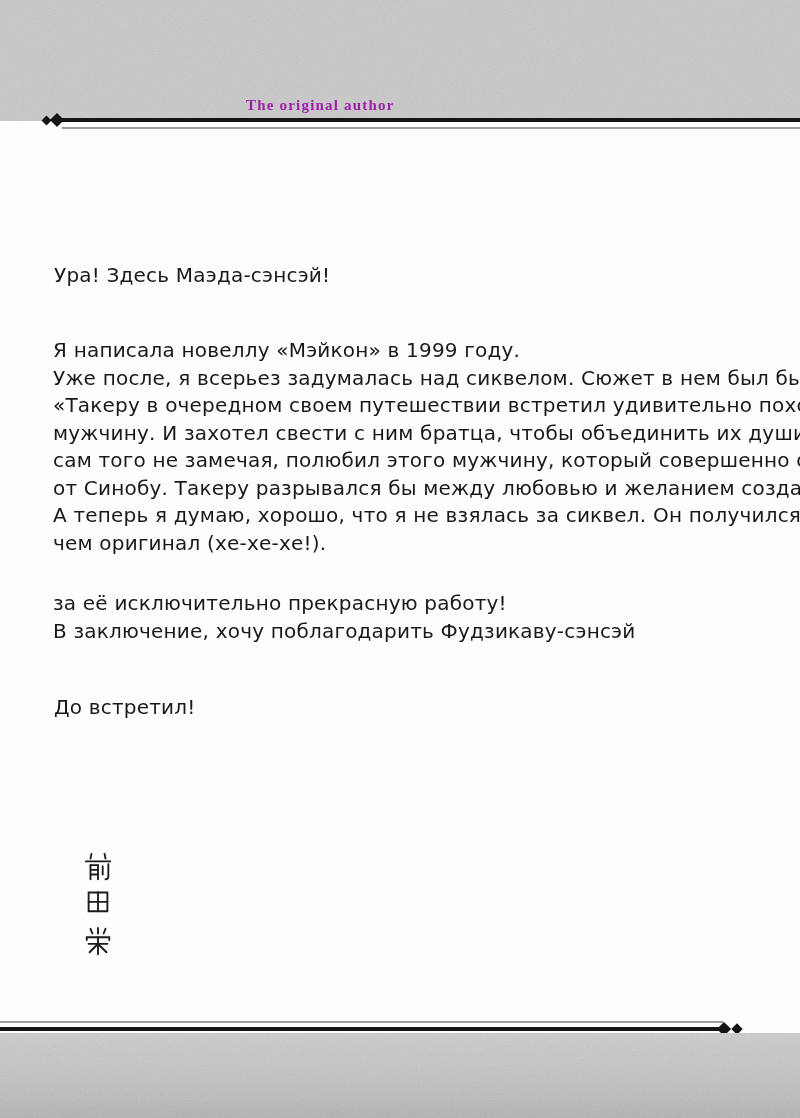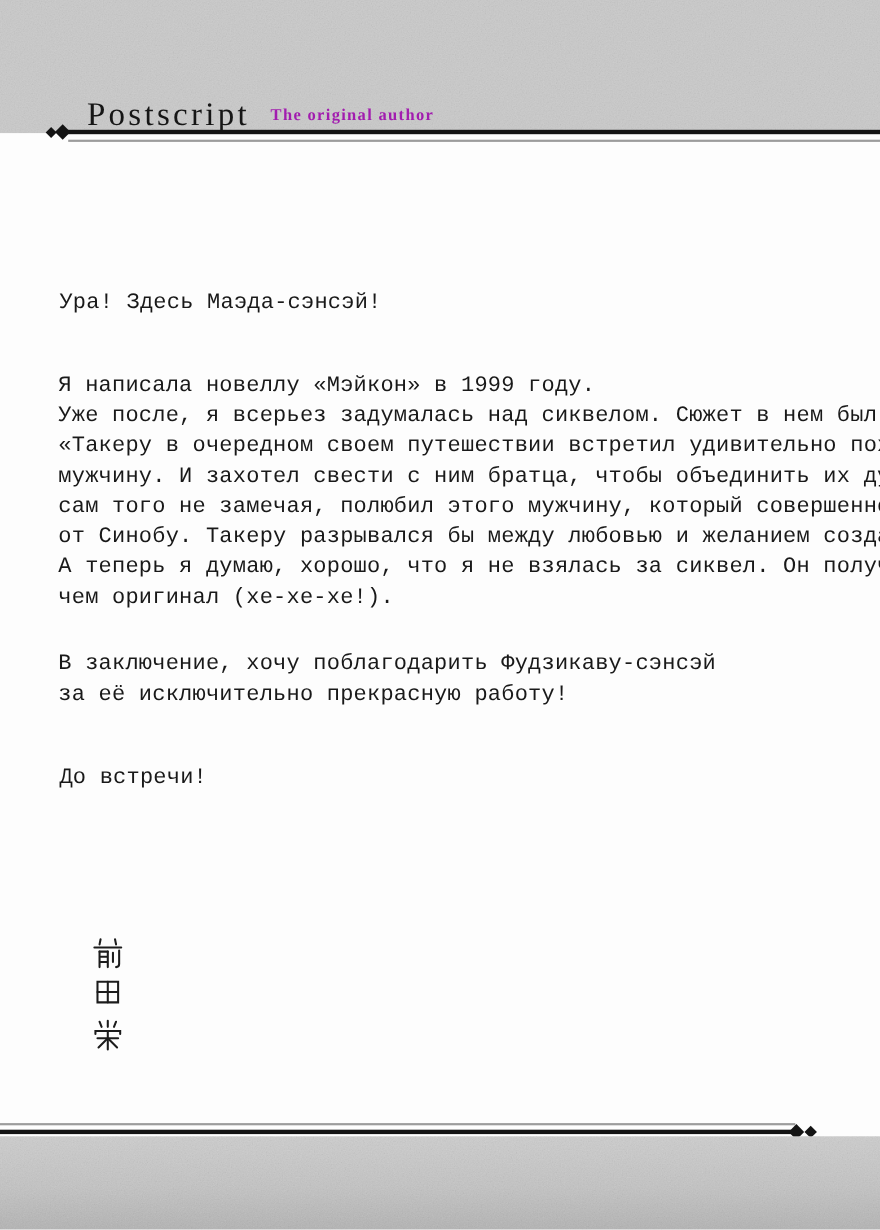--- a/index.html
+++ b/index.html
@@ -41,21 +41,21 @@
   .dia-arrow-bottom { left:719px; top:1024px; width:10px; height:10px; }
   .dia-small-bottom { left:733px; top:1025px; width:8px; height:8px; }
 
   
   .footer-band {
     position:absolute; left:0; top:1033px; width:800px; height:85px;
     background:linear-gradient(180deg,#cdcdcd 0%, #c3c3c3 55%, #b3b3b3 100%);
   }
 
   
-  .letter-block { position:absolute; white-space:nowrap;font-family:Liberation Mono, monospace; }
+  .letter-block { position:absolute; white-space:nowrap; }
   .letter-line {
     font-size:20px; line-height:27.5px; color:#191919; letter-spacing:0.2px;
   }
   .greeting { left:54px; top:262px; }
   .body-par { left:53px; top:337px; }
   .thanks-par { left:53px; top:590px; }
   .farewell { left:54px; top:694px; }
   .sig-name { left:55px; top:820px; }
 
   
@@ -73,21 +73,20 @@
   <div class="header-band">
     <svg class="band-noise" width="800" height="121" aria-hidden="true">
       <filter id="grain-top">
         <feTurbulence type="fractalNoise" baseFrequency="0.85" numOctaves="2" stitchTiles="stitch"></feTurbulence>
         <feColorMatrix type="saturate" values="0"></feColorMatrix>
       </filter>
       <rect width="800" height="121" filter="url(#grain-top)" opacity="0.22"></rect>
     </svg>
   </div>
 
-  <div class="page-title">Postscript</div>
   <div class="page-subtitle">The original author</div>
 
   <div class="dia dia-small-top"></div>
   <div class="dia dia-arrow-top"></div>
   <div class="rule rule-thick-top"></div>
   <div class="rule rule-thin-top"></div>
 
   <div class="letter-block greeting">
     <div class="letter-line">Ура! Здесь Маэда-сэнсэй!</div>
   </div>
@@ -97,26 +96,26 @@
     <div class="letter-line">Уже после, я всерьез задумалась над сиквелом. Сюжет в нем был бы типа такого:</div>
     <div class="letter-line">«Такеру в очередном своем путешествии встретил удивительно похожего на Синобу</div>
     <div class="letter-line">мужчину. И захотел свести с ним братца, чтобы объединить их души. Однако,</div>
     <div class="letter-line">сам того не замечая, полюбил этого мужчину, который совершенно отличался</div>
     <div class="letter-line">от Синобу. Такеру разрывался бы между любовью и желанием создать Куклу Мэйкон».</div>
     <div class="letter-line">А теперь я думаю, хорошо, что я не взялась за сиквел. Он получился бы ещё хуже,</div>
     <div class="letter-line">чем оригинал (хе-хе-хе!).</div>
   </div>
 
   <div class="letter-block thanks-par">
+    <div class="letter-line">за её исключительно прекрасную работу!</div>
     <div class="letter-line">В заключение, хочу поблагодарить Фудзикаву-сэнсэй</div>
-    <div class="letter-line">за её исключительно прекрасную работу!</div>
   </div>
 
   <div class="letter-block farewell">
-    <div class="letter-line">До встречи!</div>
+    <div class="letter-line">До встретил!</div>
   </div>
 
 
   <div class="kanji-col">
     <svg class="kanji kanji-mae" viewBox="0 0 32 32" role="img" aria-label="前">
       <path d="M9,2 L8,7"></path>
         <path d="M23,2 L24,7"></path>
       <path d="M3,10 L29,10"></path>
       <path d="M8,14 L8,29"></path>
         <path d="M8,14 L16,14"></path>

